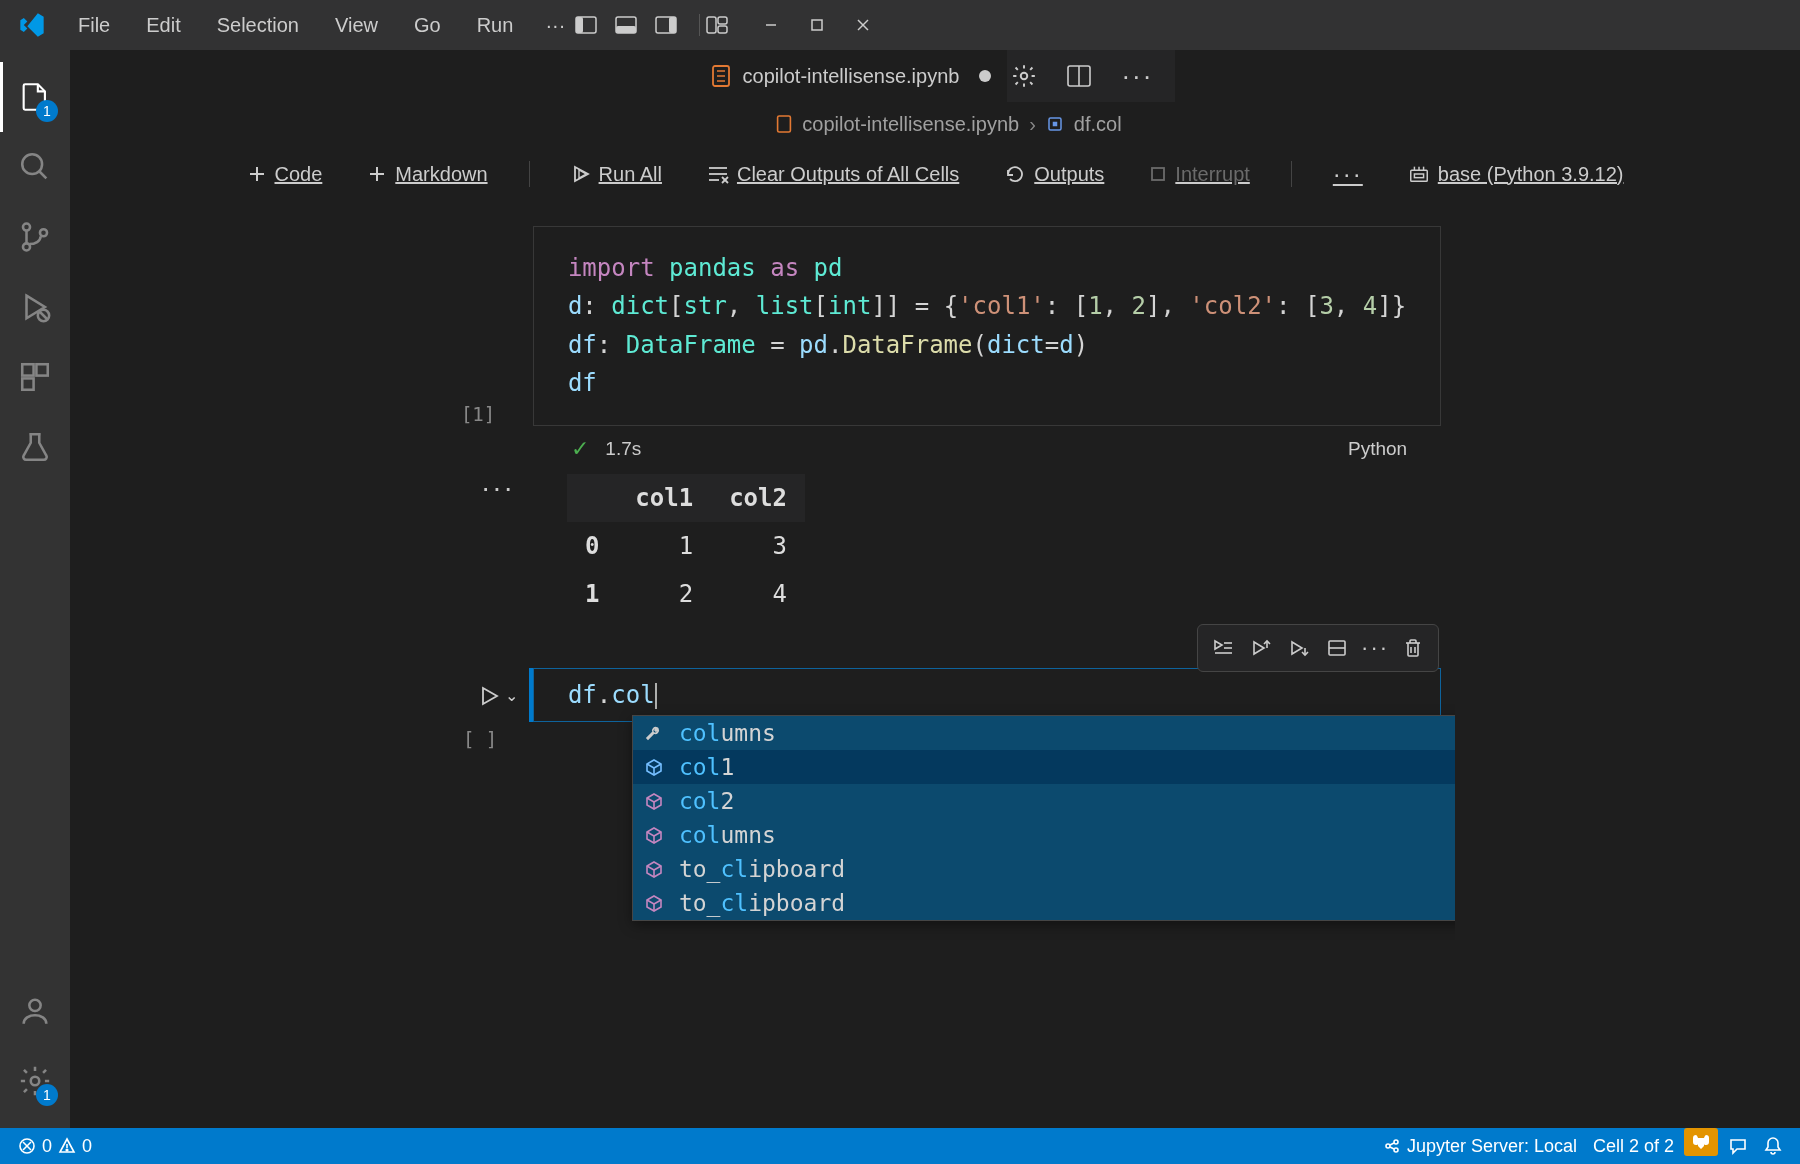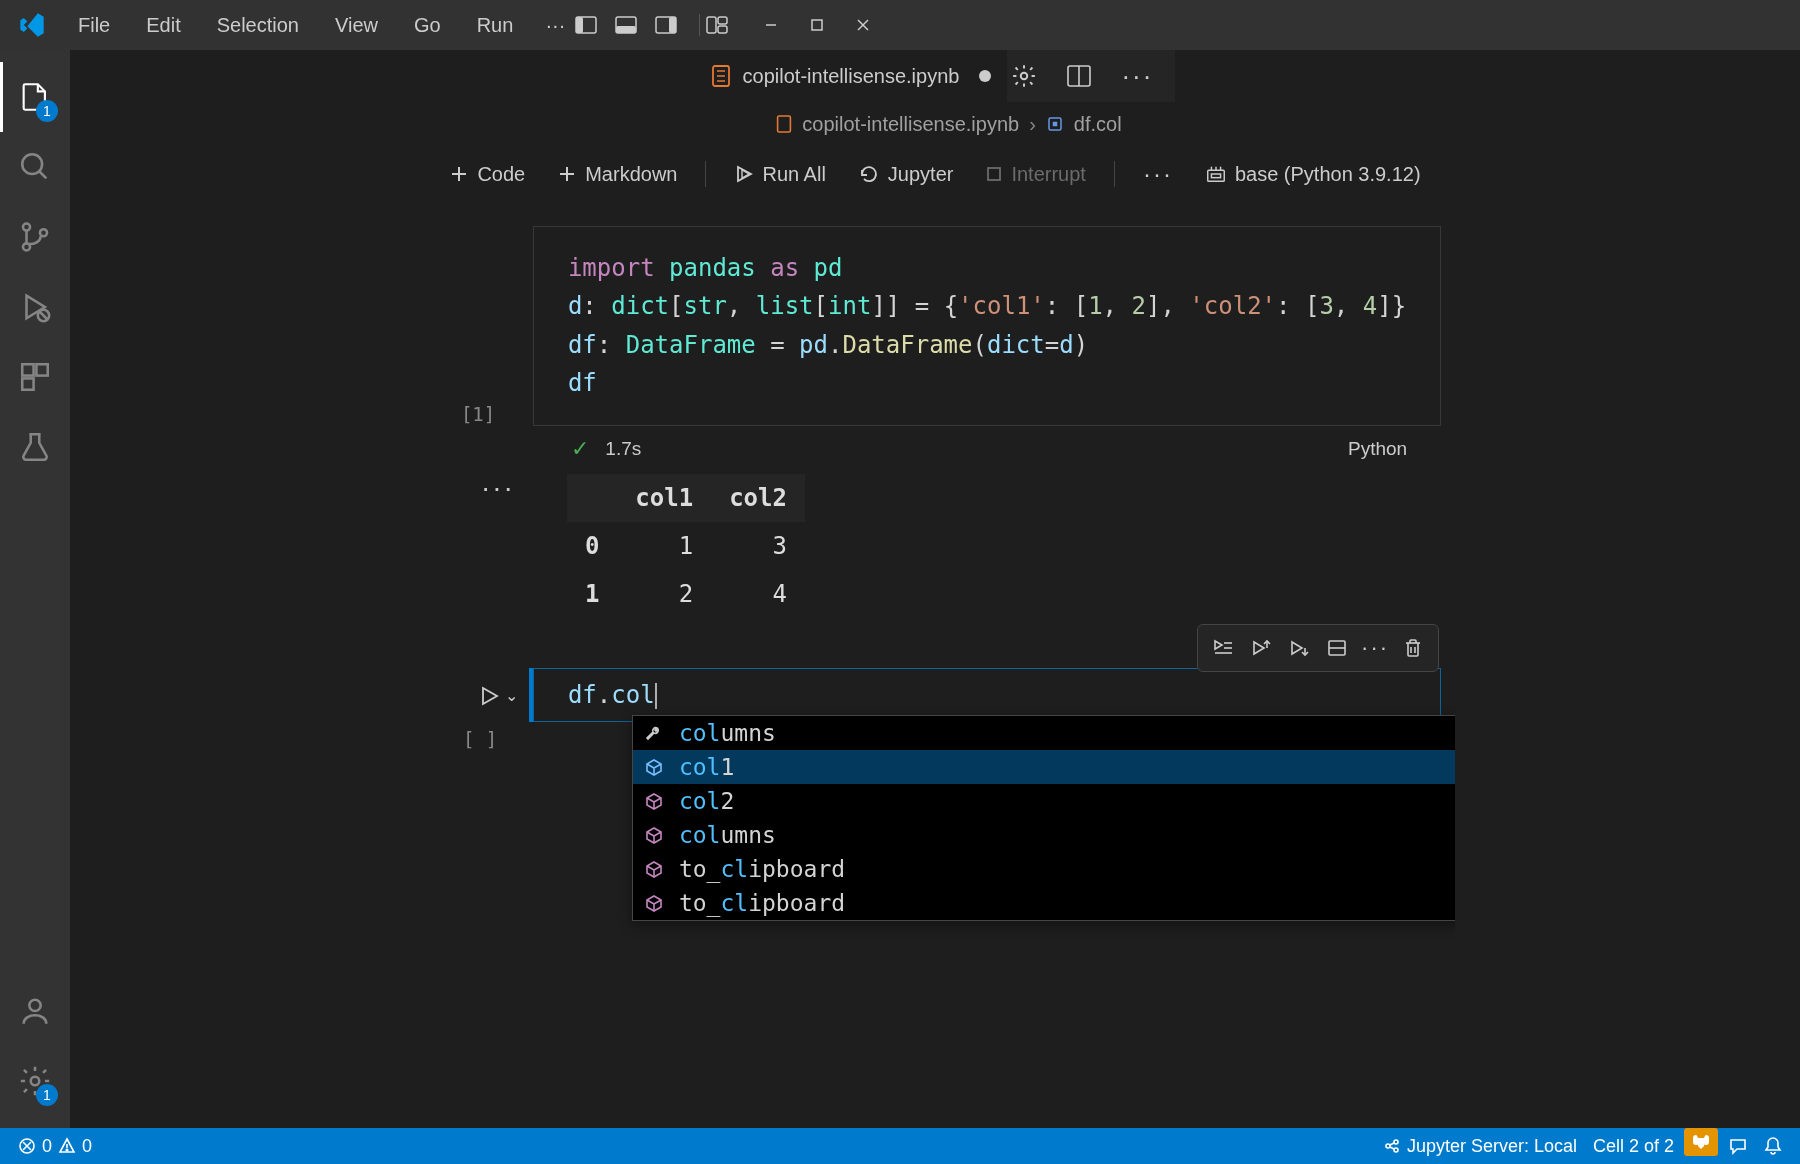--- a/index.html
+++ b/index.html
@@ -68,22 +68,22 @@
 .tab-actions { margin-left: auto; padding-right: 18px; display: flex; gap: 22px; color: #ccc; align-items:center; }
 .tab-actions span { cursor:pointer; padding:4px; }
 .breadcrumb {
   height: 44px; background: #1e1e1e; display: flex; align-items: center;
   padding-left: 28px; gap: 10px; font-size: 20px; color: #a0a0a0;
 }
 .breadcrumb .nb-icon-sm { color: #e37933; font-size:18px; }
 .breadcrumb .sep { color: #888; }
 .breadcrumb .sym-icon { color: #6796e6; }
 .notebook-toolbar {
-  height: 56px; display: flex; align-items: center; padding: 0 22px; gap: 8px;
-  font-size: 20px; color: #ccc;
+  height: 56px; display: flex; align-items: center; padding: 0 22px; gap: 21px;
+  font-size: 20px; color: #ccc; text-decoration: underline;
 }
 .nb-btn { display: flex; align-items: center; gap: 8px; padding: 6px 12px; cursor: pointer; border-radius:4px;}
 .nb-btn.disabled { color: #6b6b6b; }
 .nb-sep { width: 1px; height: 26px; background: #444; margin: 0 8px; }
 .nb-right { margin-left: auto; display:flex; align-items:center; gap:12px;}
 .notebook-body { flex:1; padding: 24px 14px 0 118px; position:relative; overflow:hidden; }
 .cell {
   position: relative; margin-bottom: 28px;
 }
 .cell-input {
@@ -129,21 +129,21 @@
 .run-btn .chev { color:#ccc; font-size:16px; cursor:pointer;}
 .exec-label2 { position:absolute; left:-70px; top:60px; color:#888; font-family:monospace; font-size:19px;}
 .cell2 .cursor {
   display:inline-block; width:2px; height:26px; background:#aeafad; vertical-align:middle;
   margin-left:0;
 }
 .cell2-status { display:flex; padding:10px 20px; font-size:19px;}
 .cell2-status .lang { margin-left:auto; padding-right:12px;}
 .suggest {
   position:absolute; top:46px; left:98px; width:920px;
-  background:#000000; border:1px solid #454545; z-index:5;
+  background:#0c4a6e; border:1px solid #454545; z-index:5;
   font-family:"Consolas",monospace; font-size:23px;
   box-shadow: 0 4px 12px rgba(0,0,0,.4);
 }
 .suggest .row {
   display:flex; align-items:center; gap:14px; padding:4px 10px; cursor:pointer;
 }
 .suggest .row.sel { background:#04395e; }
 .suggest .row .s-icon { width:22px; display:flex; justify-content:center;}
 .suggest .row .wrench { color:#ccc;}
 .suggest .row .cube-b { color:#75beff;}
@@ -363,24 +363,34 @@
       <div class="nb-sep"></div>
       <div class="nb-btn">
         <svg width="20" height="20" viewBox="0 0 20 20">
             <polygon points="4,3 17,10 4,17" fill="none" stroke="#ccc" stroke-width="1.8"></polygon>
             <polygon points="8,6 15,10 8,14" fill="none" stroke="#ccc" stroke-width="1.4"></polygon>
           </svg>
         <span>Run All</span>
       </div>
       <div class="nb-btn">
         <svg width="22" height="20" viewBox="0 0 22 20">
+            <line x1="2" y1="4" x2="20" y2="4" stroke="#ccc" stroke-width="1.8"></line>
+            <line x1="2" y1="10" x2="20" y2="10" stroke="#ccc" stroke-width="1.8"></line>
+            <line x1="2" y1="16" x2="12" y2="16" stroke="#ccc" stroke-width="1.8"></line>
+            <line x1="15" y1="13" x2="21" y2="19" stroke="#ccc" stroke-width="1.8"></line>
+            <line x1="21" y1="13" x2="15" y2="19" stroke="#ccc" stroke-width="1.8"></line>
+          </svg>
+        <span>Clear Outputs of All Cells</span>
+      </div>
+      <div class="nb-btn">
+        <svg width="22" height="20" viewBox="0 0 22 20">
             <path d="M4 10a7 7 0 1 1 2 5" fill="none" stroke="#ccc" stroke-width="1.8"></path>
             <polyline points="4,6 4,11 9,11" fill="none" stroke="#ccc" stroke-width="1.8"></polyline>
           </svg>
-        <span>Jupyter</span>
+        <span>Outputs</span>
       </div>
       <div class="nb-btn disabled">
         <svg width="18" height="18" viewBox="0 0 18 18">
             <rect x="3" y="3" width="12" height="12" fill="none" stroke="#6b6b6b" stroke-width="1.8"></rect>
           </svg>
         <span>Interrupt</span>
       </div>
       <div class="nb-sep"></div>
       <div class="nb-btn" style="font-size:24px;letter-spacing:2px;">···</div>
       <div class="nb-right">

